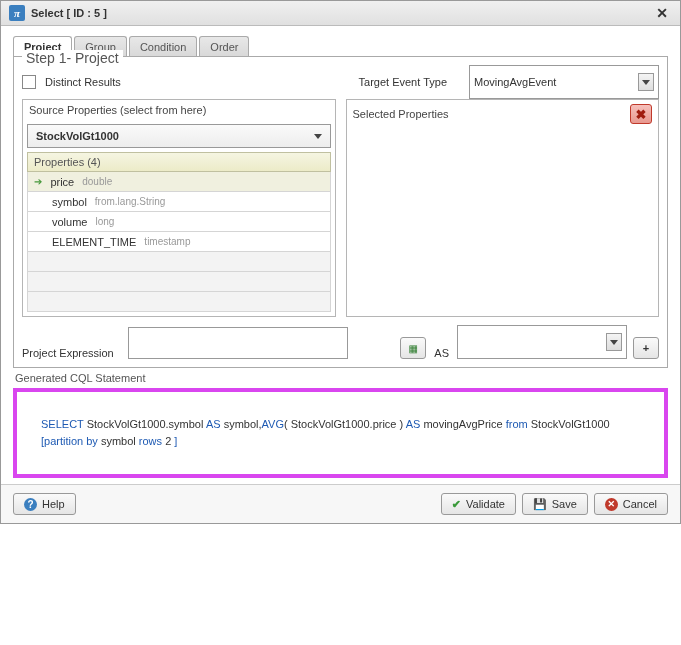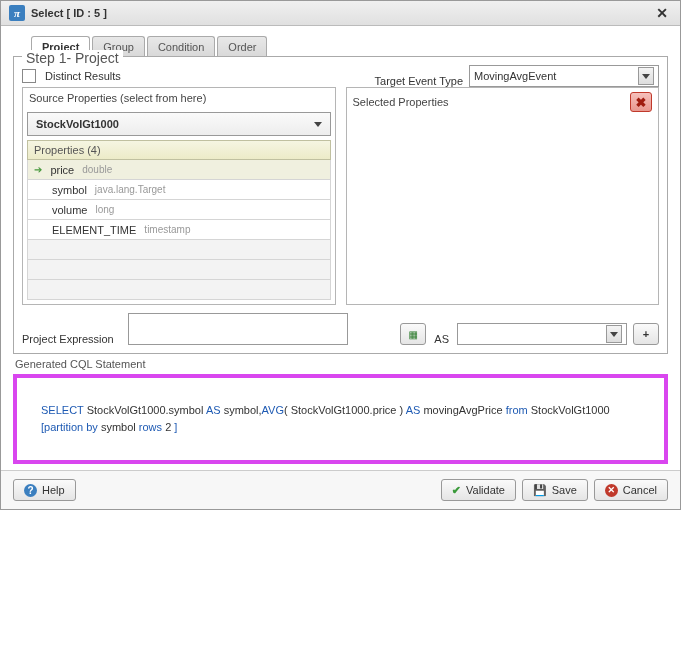--- a/index.html
+++ b/index.html
@@ -4,30 +4,30 @@
 <style>
 * { box-sizing: border-box; margin: 0; padding: 0; }
 body { font-family: Arial, Helvetica, sans-serif; font-size: 11px; background: #fff; color: #333; }
 .dialog { width: 681px; border: 1px solid #999; background: #fff; }
 .title-bar { display: flex; align-items: center; justify-content: space-between; padding: 4px 8px; background: linear-gradient(#f0f0f0,#e0e0e0); border-bottom: 1px solid #bbb; }
 .title-left { display: flex; align-items: center; gap: 6px; }
 .pi-icon { width: 16px; height: 16px; background: #3b7fbf; color: #fff; font-weight: bold; font-style: italic; font-size: 11px; display: flex; align-items: center; justify-content: center; border-radius: 2px; font-family: Georgia, serif; }
 .title-text { font-weight: bold; color: #333; }
 .close-x { font-size: 14px; font-weight: bold; cursor: pointer; padding: 0 4px; }
 .body { padding: 10px 12px 6px 12px; }
-.tabs { display: flex; gap: 2px; margin-left: 18px; }
+.tabs { display: flex; gap: 2px; margin-left: 0; }
 .tab { padding: 4px 10px; border: 1px solid #aaa; border-bottom: none; background: linear-gradient(#e8e8e8,#d8d8d8); border-radius: 3px 3px 0 0; cursor: pointer; color: #555; font-size: 11px; }
 .tab.active { background: #fff; font-weight: bold; color: #333; }
 .tab-pane { border: 1px solid #aaa; padding: 8px; position: relative; margin-top: -1px; }
 .step-label { position: absolute; top: -7px; left: 8px; background: #fff; padding: 0 4px; font-size: 14px; color: #555; }
 .row1 { display: flex; align-items: center; justify-content: space-between; }
 .checkbox { width: 14px; height: 14px; border: 1px solid #888; margin-right: 6px; display: inline-block; vertical-align: middle; }
 .ck-label { vertical-align: middle; }
-.target-wrap { display: flex; align-items: flex-end; gap: 6px; }
-.select { border: 1px solid #999; height: 22px; display: flex; align-items: center; justify-content: space-between; padding: 4px 4px; background: #fff; min-width: 190px; }
+.target-wrap { display: flex; align-items: center; gap: 22px; }
+.select { border: 1px solid #999; height: 22px; display: flex; align-items: center; justify-content: space-between; padding: 16px 4px; background: #fff; min-width: 190px; }
 .dd-btn { width: 16px; height: 18px; border: 1px solid #999; background: linear-gradient(#f4f4f4,#ddd); display: flex; align-items: center; justify-content: center; margin-left: 4px; }
 .dd-arrow { width: 0; height: 0; border-left: 4px solid transparent; border-right: 4px solid transparent; border-top: 5px solid #444; }
 .cols { display: flex; gap: 10px; }
 .panel { flex: 1; border: 1px solid #b5b5b5; }
 .panel-header { padding: 4px 6px; font-size: 11px; color: #444; display: flex; align-items: center; justify-content: space-between; }
 .panel-body { padding: 4px; }
 .src-select { border: 1px solid #999; background: linear-gradient(#fafafa,#ededed); height: 24px; display: flex; align-items: center; justify-content: space-between; padding: 0 8px; font-weight: bold; }
 .grid-head { background: linear-gradient(#f5f5e2,#ecebc8); border: 1px solid #c0c0a0; padding: 3px 6px; font-size: 11px; color: #555; margin-top: 4px; }
 .grid-row { border: 1px solid #d5d5d5; border-top: none; padding: 3px 6px; display: flex; align-items: center; gap: 8px; font-size: 11px; height: 20px; }
 .grid-row.empty { background: #f3f3f3; }
@@ -108,21 +108,21 @@
             <div class="grid-head">Properties (4)</div>
             <div id="src-rows">
                 <div class="grid-row active">
                   <span class="row-ptr">➔</span>
                   <span class="row-name">price</span>
                   <span class="row-type">double</span>
                 </div>
                 <div class="grid-row">
                   <span style="width:10px;display:inline-block"></span>
                   <span class="row-name">symbol</span>
-                  <span class="row-type">java.lang.Target</span>
+                  <span class="row-type">from.lang.String</span>
                 </div>
                 <div class="grid-row">
                   <span style="width:10px;display:inline-block"></span>
                   <span class="row-name">volume</span>
                   <span class="row-type">long</span>
                 </div>
                 <div class="grid-row">
                   <span style="width:10px;display:inline-block"></span>
                   <span class="row-name">ELEMENT_TIME</span>
                   <span class="row-type">timestamp</span>

